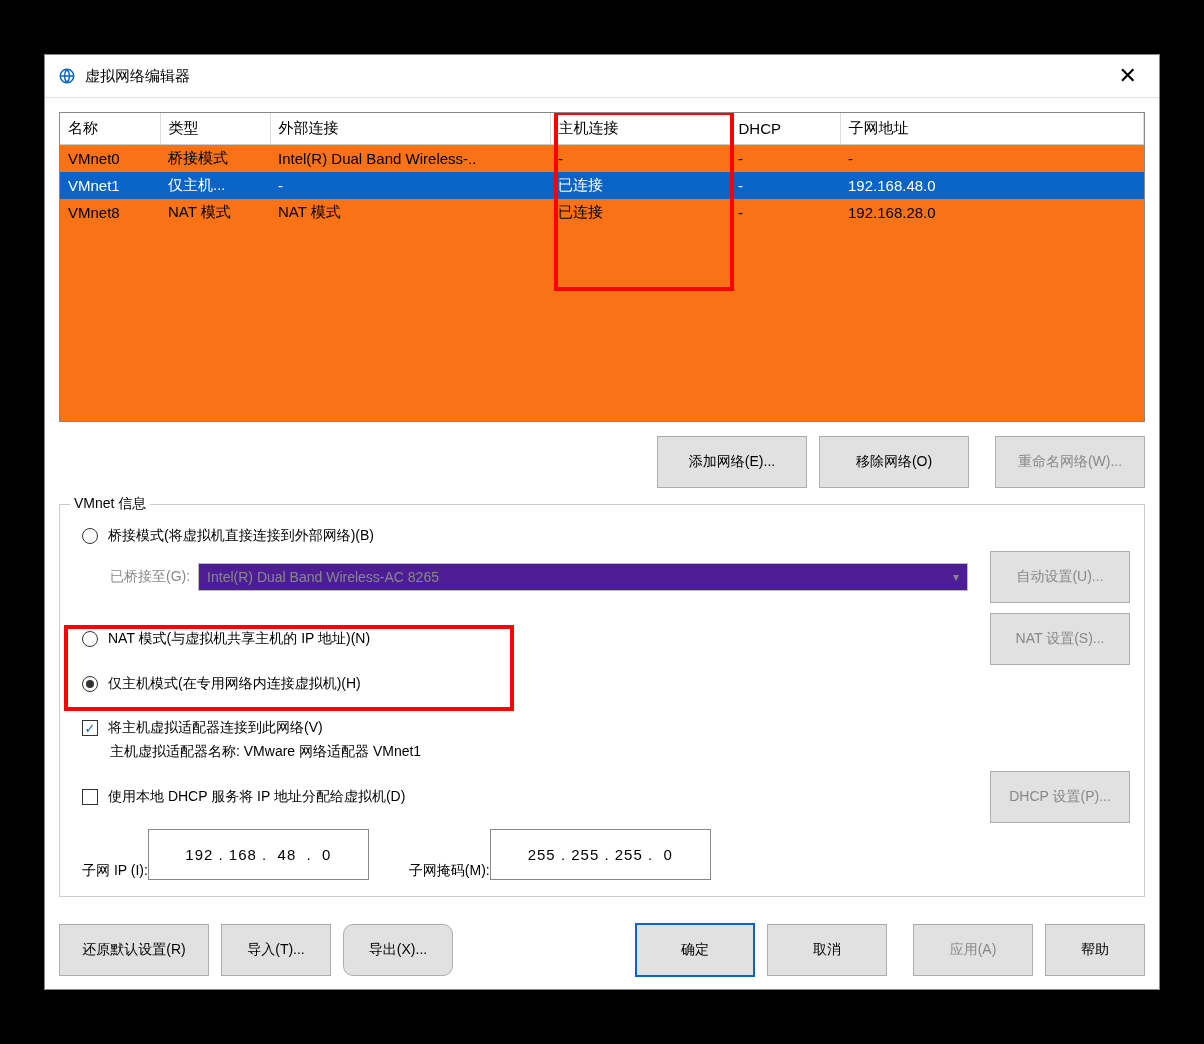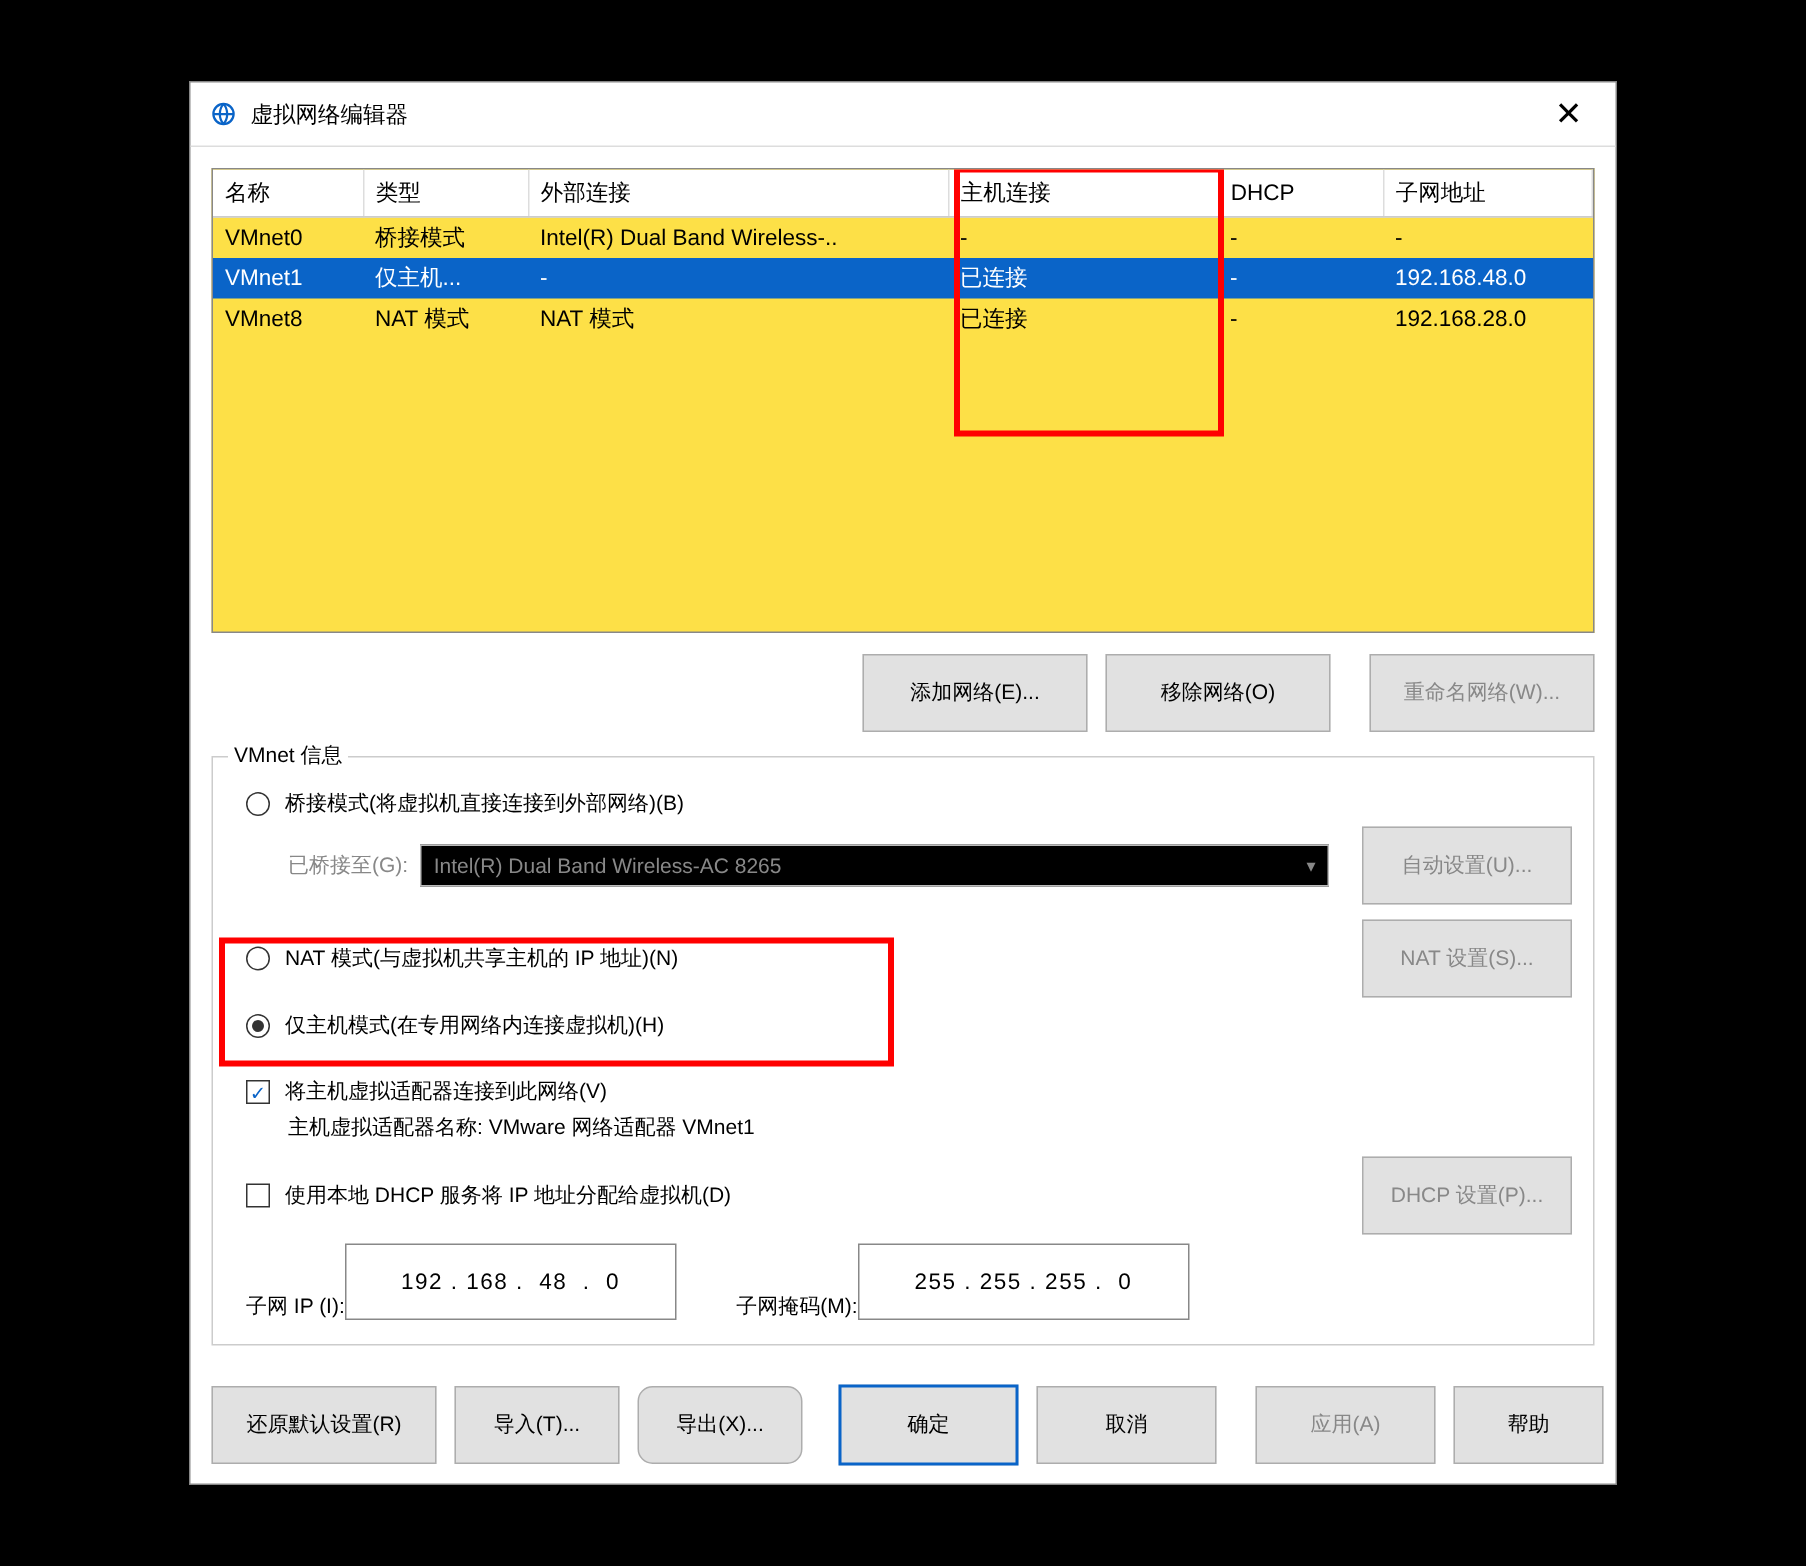--- a/index.html
+++ b/index.html
@@ -6,21 +6,21 @@
 body {
   font-family: "Microsoft YaHei", "Segoe UI", sans-serif;
   font-size: 14px;
   background: #000;
   display: flex;
   justify-content: center;
   align-items: center;
   min-height: 100vh;
 }
 .window {
-  width: 952px;
+  width: 1116px;
   background: #fff;
   border: 1px solid #888;
   position: relative;
 }
 .titlebar {
   display: flex;
   align-items: center;
   padding: 8px 12px;
   border-bottom: 1px solid #ddd;
 }
@@ -40,21 +40,21 @@
   padding: 0 10px;
   cursor: pointer;
 }
 .content {
   padding: 14px;
 }
 .table-wrap {
   border: 1px solid #888;
   height: 310px;
   overflow: hidden;
-  background: #fde047;
+  background: #f97316;
 }
 table {
   width: 100%;
   border-collapse: collapse;
   font-size: 15px;
 }
 thead th {
   text-align: left;
   font-weight: normal;
   padding: 6px 8px;
@@ -148,21 +148,21 @@
   margin-left: 36px;
   margin-top: 4px;
   margin-bottom: 10px;
   display: flex;
   align-items: center;
   gap: 8px;
 }
 .select-like {
   flex: 1;
   border: 1px solid #bbb;
-  background: #000000;
+  background: #4c1d95;
   color: #888;
   padding: 5px 8px;
   display: flex;
   justify-content: space-between;
   align-items: center;
 }
 .chev { font-size: 12px; color: #888; }
 .side-btn {
   min-width: 140px;
 }

